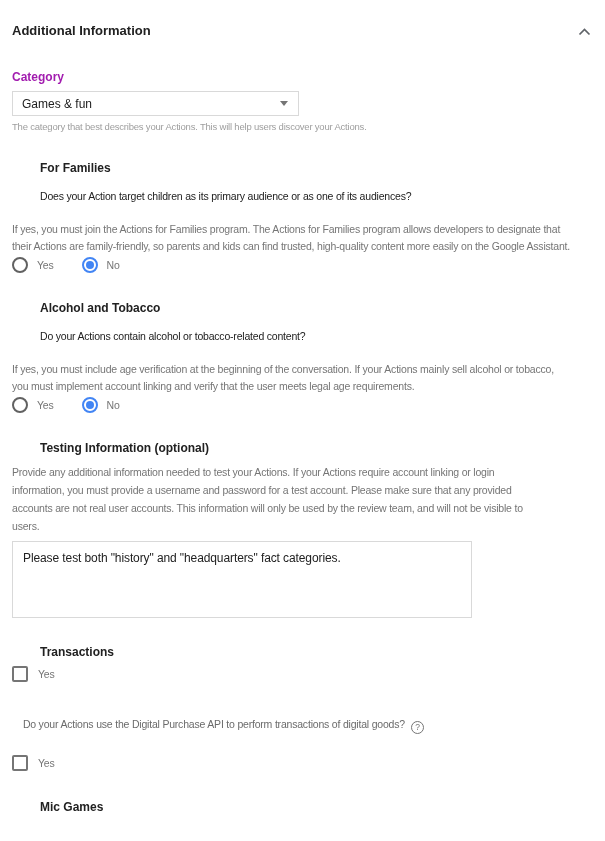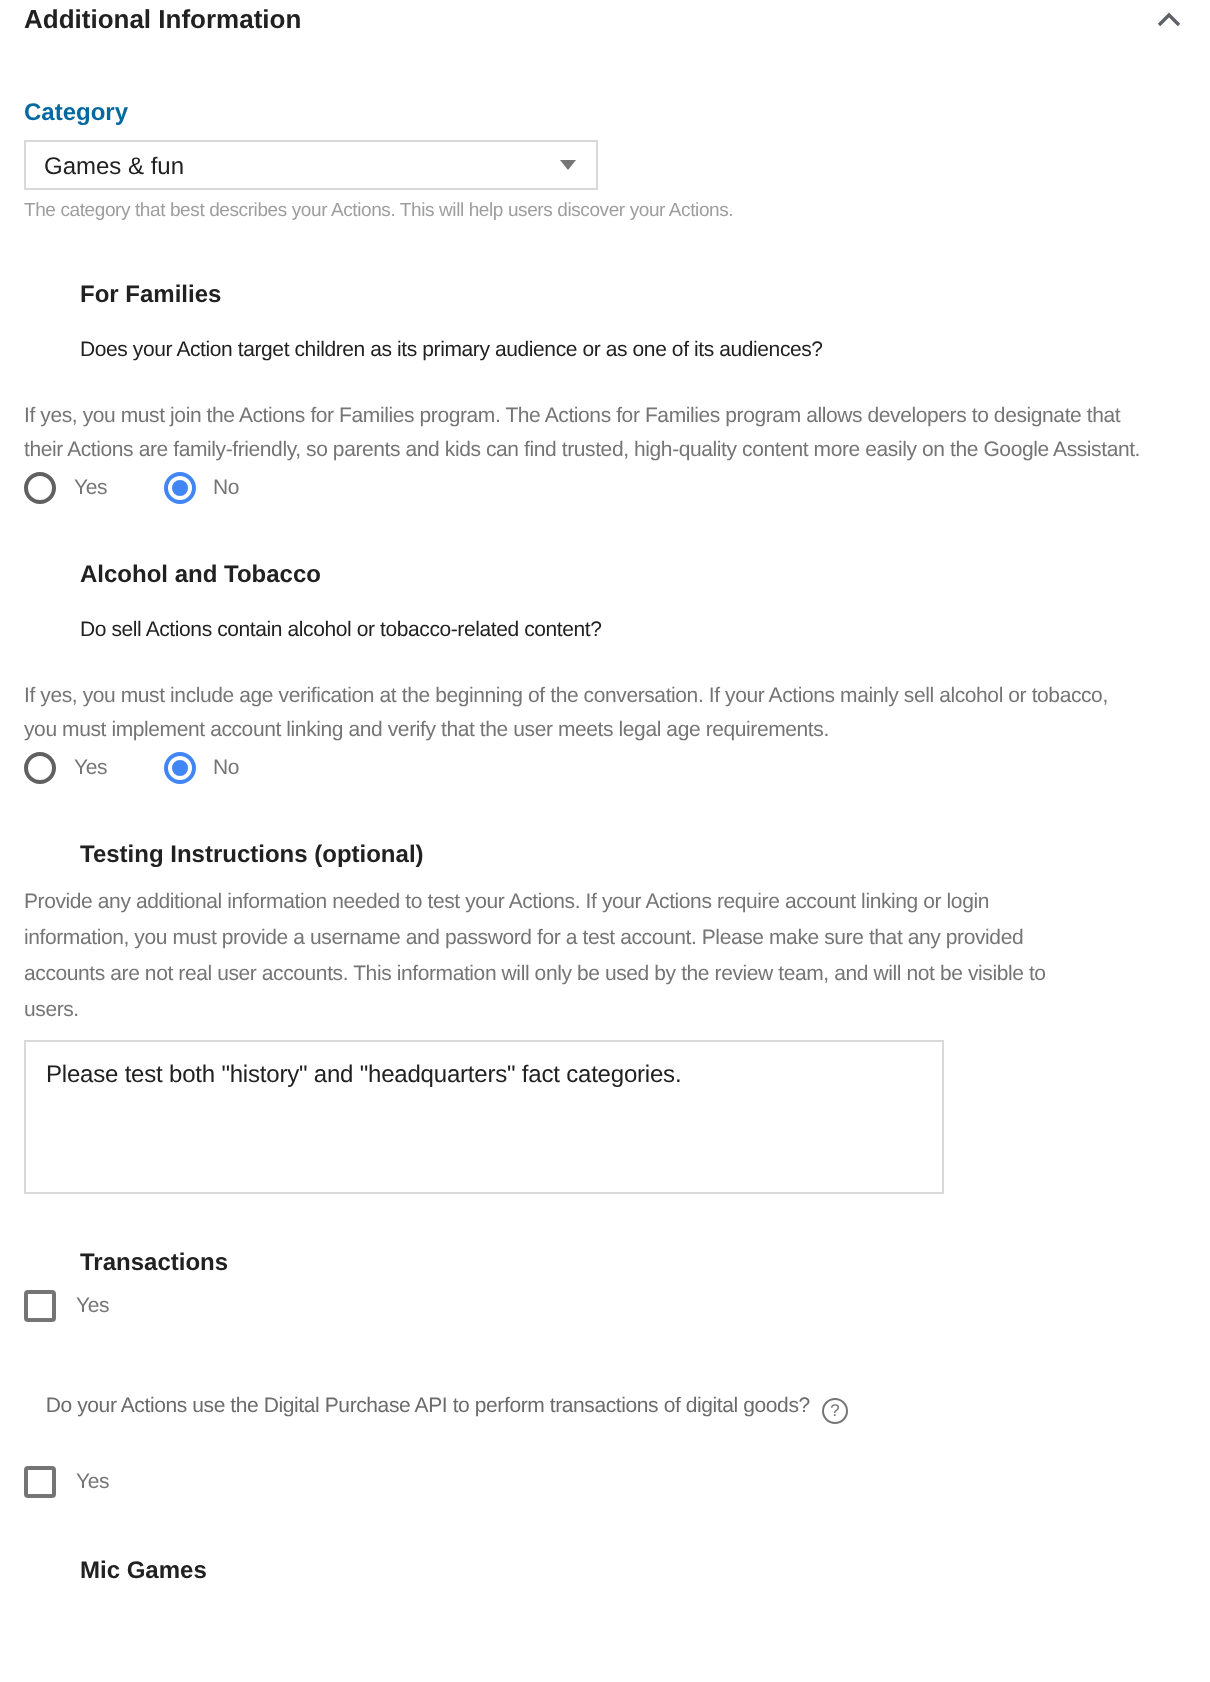--- a/index.html
+++ b/index.html
@@ -7,30 +7,30 @@
   .page {
     position:relative;
     width:605px; height:841px;
     background:#ffffff;
     padding:0 12px;
     overflow:hidden;
     font-family:"Liberation Sans","DejaVu Sans",sans-serif;
     color:#212121;
   }
   .header-row {
-    padding-top:1px;
+    padding-top:22px;
     display:flex; justify-content:space-between; align-items:center;
   }
   .header-title { font-size:13px; line-height:16px; font-weight:700; color:#212121; }
   .collapse-btn { display:flex; align-items:center; margin-right:2px; cursor:pointer; }
 
   .section-heading { font-size:12px; line-height:14px; font-weight:700; color:#212121;margin-left:28px; }
   .mt28 { margin-top:28px; }
 
-  .field-label { margin-top:30px; font-size:12px; line-height:14px; font-weight:700; color:#0369a1; }
+  .field-label { margin-top:30px; font-size:12px; line-height:14px; font-weight:700; color:#a21caf; }
 
   .select {
     margin-top:7px;
     width:287px; height:25px;
     border:1px solid #d9d9d9;
     background:#fff;
     display:flex; align-items:center; justify-content:space-between;
     padding:0 10px 0 9px;
     cursor:pointer;
     gap:32px;
@@ -140,37 +140,37 @@
     </div>
     <div class="radio-item">
       <span class="radio selected">
           <span class="radio-dot"></span>
         </span>
       <span class="opt-label">No</span>
     </div>
   </div>
 
   <div class="section-heading mt28">Alcohol and Tobacco</div>
-  <div class="question">Do sell Actions contain alcohol or tobacco-related content?</div>
+  <div class="question">Do your Actions contain alcohol or tobacco-related content?</div>
   <div class="helper">If yes, you must include age verification at the beginning of the conversation. If your Actions mainly sell alcohol or tobacco,
 you must implement account linking and verify that the user meets legal age requirements.</div>
   <div class="radio-row">
     <div class="radio-item">
       <span class="radio"></span>
       <span class="opt-label">Yes</span>
     </div>
     <div class="radio-item">
       <span class="radio selected">
           <span class="radio-dot"></span>
         </span>
       <span class="opt-label">No</span>
     </div>
   </div>
 
-  <div class="section-heading mt28">Testing Instructions (optional)</div>
+  <div class="section-heading mt28">Testing Information (optional)</div>
   <div class="helper helper-lg">Provide any additional information needed to test your Actions. If your Actions require account linking or login
 information, you must provide a username and password for a test account. Please make sure that any provided
 accounts are not real user accounts. This information will only be used by the review team, and will not be visible to
 users.</div>
   <textarea class="textarea" spellcheck="false" style="">Please test both "history" and "headquarters" fact categories.</textarea>
 
   <div class="section-heading mt27">Transactions</div>
 
   <div class="cb-row">
     <span class="checkbox"></span>

